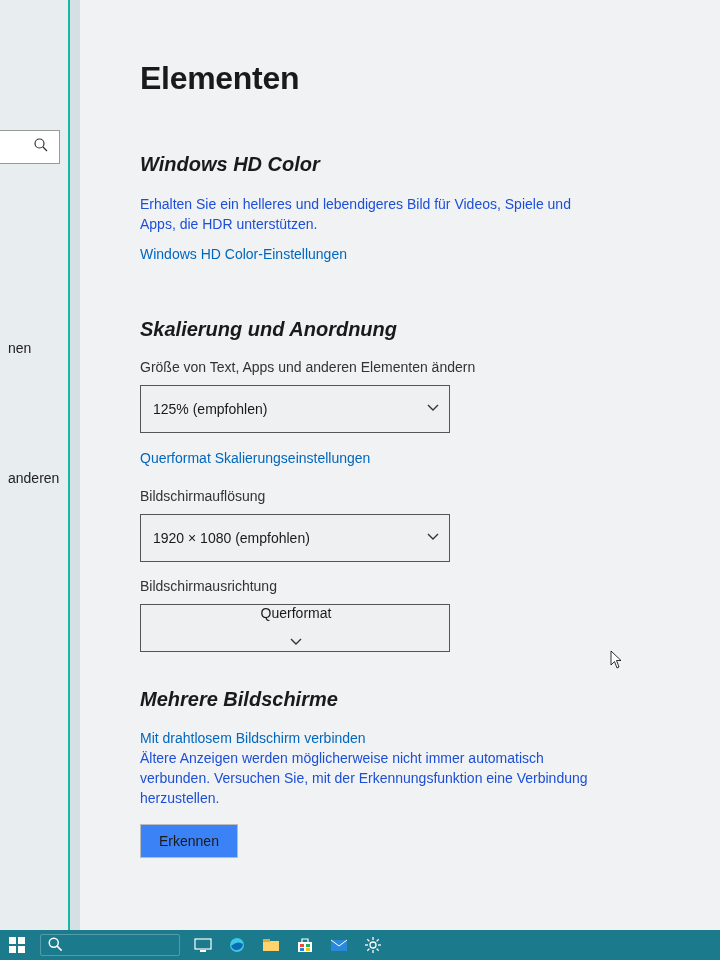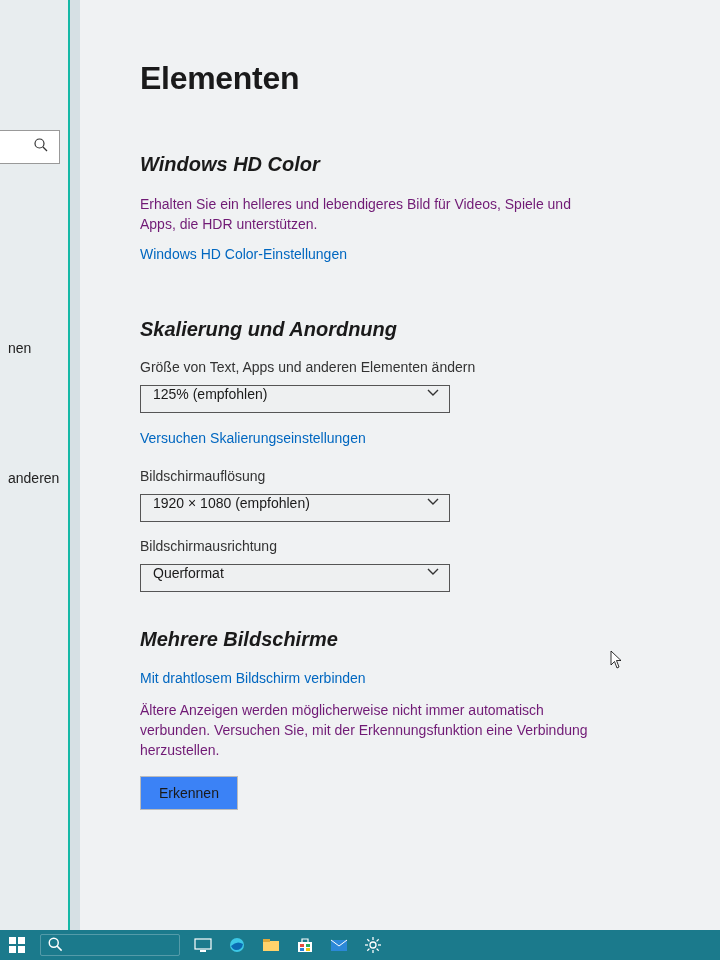--- a/index.html
+++ b/index.html
@@ -50,44 +50,45 @@
   }
   h2 {
     font-size: 20px;
     font-weight: 600;
     margin-bottom: 18px;
     margin-top: 8px;
     font-style: italic;
   }
   .desc {
     font-size: 14px;
-    color: #701a75;
+    color: #1d4ed8;
     line-height: 1.45;
     margin-bottom: 10px;
     max-width: 460px;
   }
   .link {
     font-size: 14px;
     color: #0067c0;
     cursor: pointer;
     margin-bottom: 30px;
     display: inline-block;
   }
   .label {
     font-size: 14px;
     color: #333;
     margin-bottom: 10px;
     margin-top: 4px;
   }
   .dropdown {
     width: 310px;
-    height: 28px;
+    height: 48px;
     border: 1px solid #555;
     background: #eef0f1;
     display: flex;
+    align-items: center;
     justify-content: space-between;
     padding: 0 10px 0 12px;
     font-size: 14px;
     margin-bottom: 16px;
     cursor: pointer;
   }
   .dropdown svg { width: 12px; height: 12px; }
   .button {
     display: inline-block;
     padding: 8px 18px;
@@ -149,42 +150,42 @@
   <div class="section">
     <h2>Skalierung und Anordnung</h2>
 
     <p class="label">Größe von Text, Apps und anderen Elementen ändern</p>
     <div class="dropdown">
       <span>125% (empfohlen)</span>
       <span><svg viewBox="0 0 12 12">
             <path d="M1 3 L6 8 L11 3" fill="none" stroke="#333" stroke-width="1.4"></path>
           </svg></span>
     </div>
-    <span class="link" style="margin-bottom:18px;">Versuchen Skalierungseinstellungen</span>
+    <span class="link" style="margin-bottom:18px;">Querformat Skalierungseinstellungen</span>
 
     <p class="label">Bildschirmauflösung</p>
     <div class="dropdown">
       <span>1920 × 1080 (empfohlen)</span>
       <span><svg viewBox="0 0 12 12">
             <path d="M1 3 L6 8 L11 3" fill="none" stroke="#333" stroke-width="1.4"></path>
           </svg></span>
     </div>
 
     <p class="label">Bildschirmausrichtung</p>
-    <div class="dropdown" style="margin-bottom:36px;">
+    <div class="dropdown" style="margin-bottom:36px;flex-direction:column;">
       <span>Querformat</span>
       <span><svg viewBox="0 0 12 12">
             <path d="M1 3 L6 8 L11 3" fill="none" stroke="#333" stroke-width="1.4"></path>
           </svg></span>
     </div>
   </div>
 
   <div class="section">
     <h2>Mehrere Bildschirme</h2>
-    <span class="link" style="margin-bottom:14px;">Mit drahtlosem Bildschirm verbinden</span>
+    <span class="link" style="margin-bottom:2px;">Mit drahtlosem Bildschirm verbinden</span>
     <p class="desc">Ältere Anzeigen werden möglicherweise nicht immer automatisch verbunden. Versuchen Sie, mit der Erkennungsfunktion eine Verbindung herzustellen.</p>
     <span class="button">Erkennen</span>
   </div>
 
   <span class="cursor">
     <svg viewBox="0 0 14 20">
         <path d="M1 1 L1 15 L4.5 11.5 L7 18 L9 17 L6.5 10.5 L11 10.5 Z" fill="#fff" stroke="#000" stroke-width="0.8"></path>
       </svg>
   </span>
 </div>

